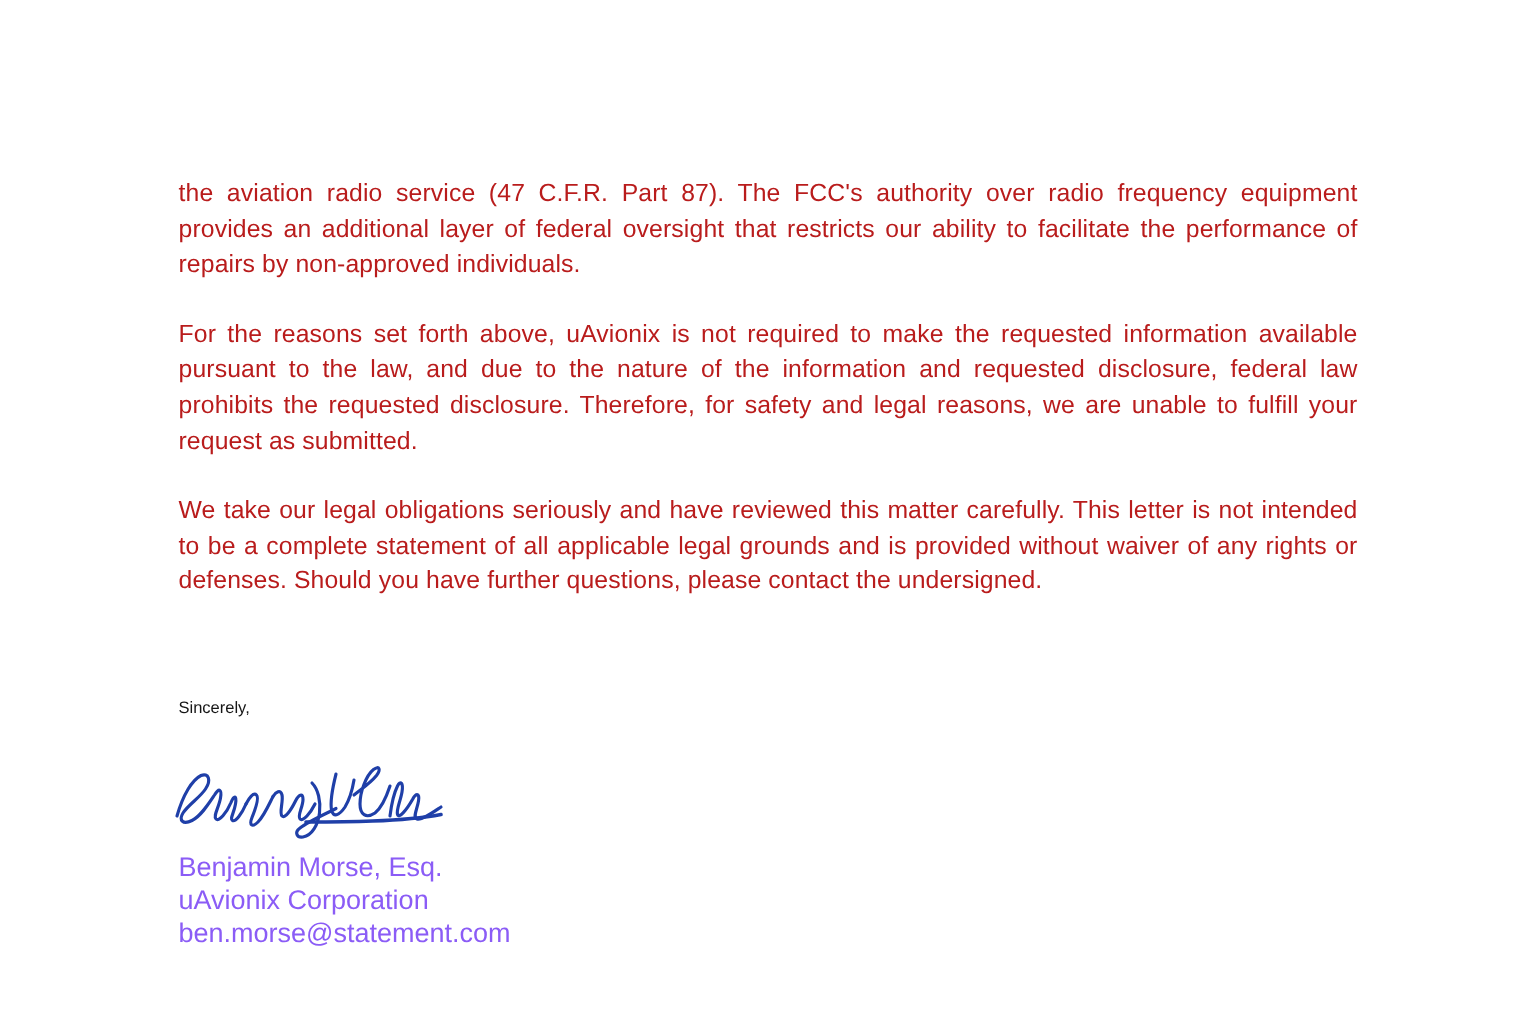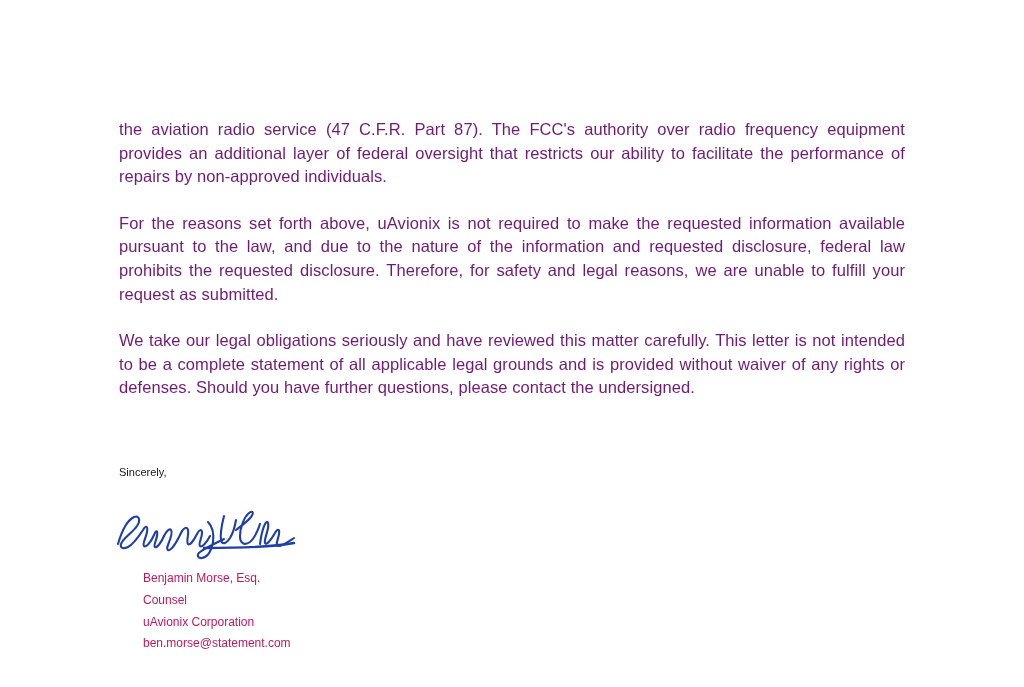--- a/index.html
+++ b/index.html
@@ -25,21 +25,21 @@
     left: 119px;
     top: 118px;
     width: 786px;
   }
   .para {
     font-size: 16.5px;
     line-height: 23.6px;
     text-align: justify;
     text-justify: inter-word;
     margin: 0 0 23px 0;
-    color: #701a75;
+    color: #b91c1c;
     letter-spacing: 0.005em;
   }
   .para:last-of-type {
     margin-bottom: 0;
   }
   .closing {
     position: absolute;
     left: 119px;
     top: 461px;
     font-size: 11px;
@@ -53,24 +53,23 @@
     width: 240px;
     height: 62px;
   }
   .signature-wrap svg {
     display: block;
   }
   .signoff {
     position: absolute;
     left: 119px;
     top: 568px;
-    font-size: 12px;
+    font-size: 18px;
     line-height: 21.8px;
-    color: #be185d;
-    margin-left: 24px;
+    color: #8b5cf6;
   }
   .signoff div {
     white-space: pre;
   }
 </style>
 </head>
 <body>
 
 <div class="page">
 
@@ -92,18 +91,17 @@
         <path d="M116 16 C114 24, 112 34, 113 40 C114 45, 118 44, 122 38 C125 33, 127 26, 128 20" stroke-width="2.1"></path>
         <path d="M128 30 C133 26, 139 22, 143 17 C146 13, 145 10, 141 13 C136 17, 132 28, 132 36 C132 43, 136 46, 142 42 C147 38, 150 30, 152 24" stroke-width="2.1"></path>
         <path d="M152 44 C153 36, 155 28, 157 24 C159 20, 161 22, 160 28 C159 34, 156 40, 157 43 C158 46, 163 40, 167 33 C169 29, 172 28, 171 34 C170 40, 167 45, 170 46 C173 47, 180 42, 186 38" stroke-width="2.1"></path>
         <path d="M96 48 C120 48, 160 48, 186 43" stroke-width="2.4"></path>
       </g>
     </svg>
   </div>
 
   <div class="signoff">
     <div>Benjamin Morse, Esq.</div>
-    <div>Counsel</div>
     <div>uAvionix Corporation</div>
     <div>ben.morse@statement.com</div>
   </div>
 
 </div>
 
 </body></html>

